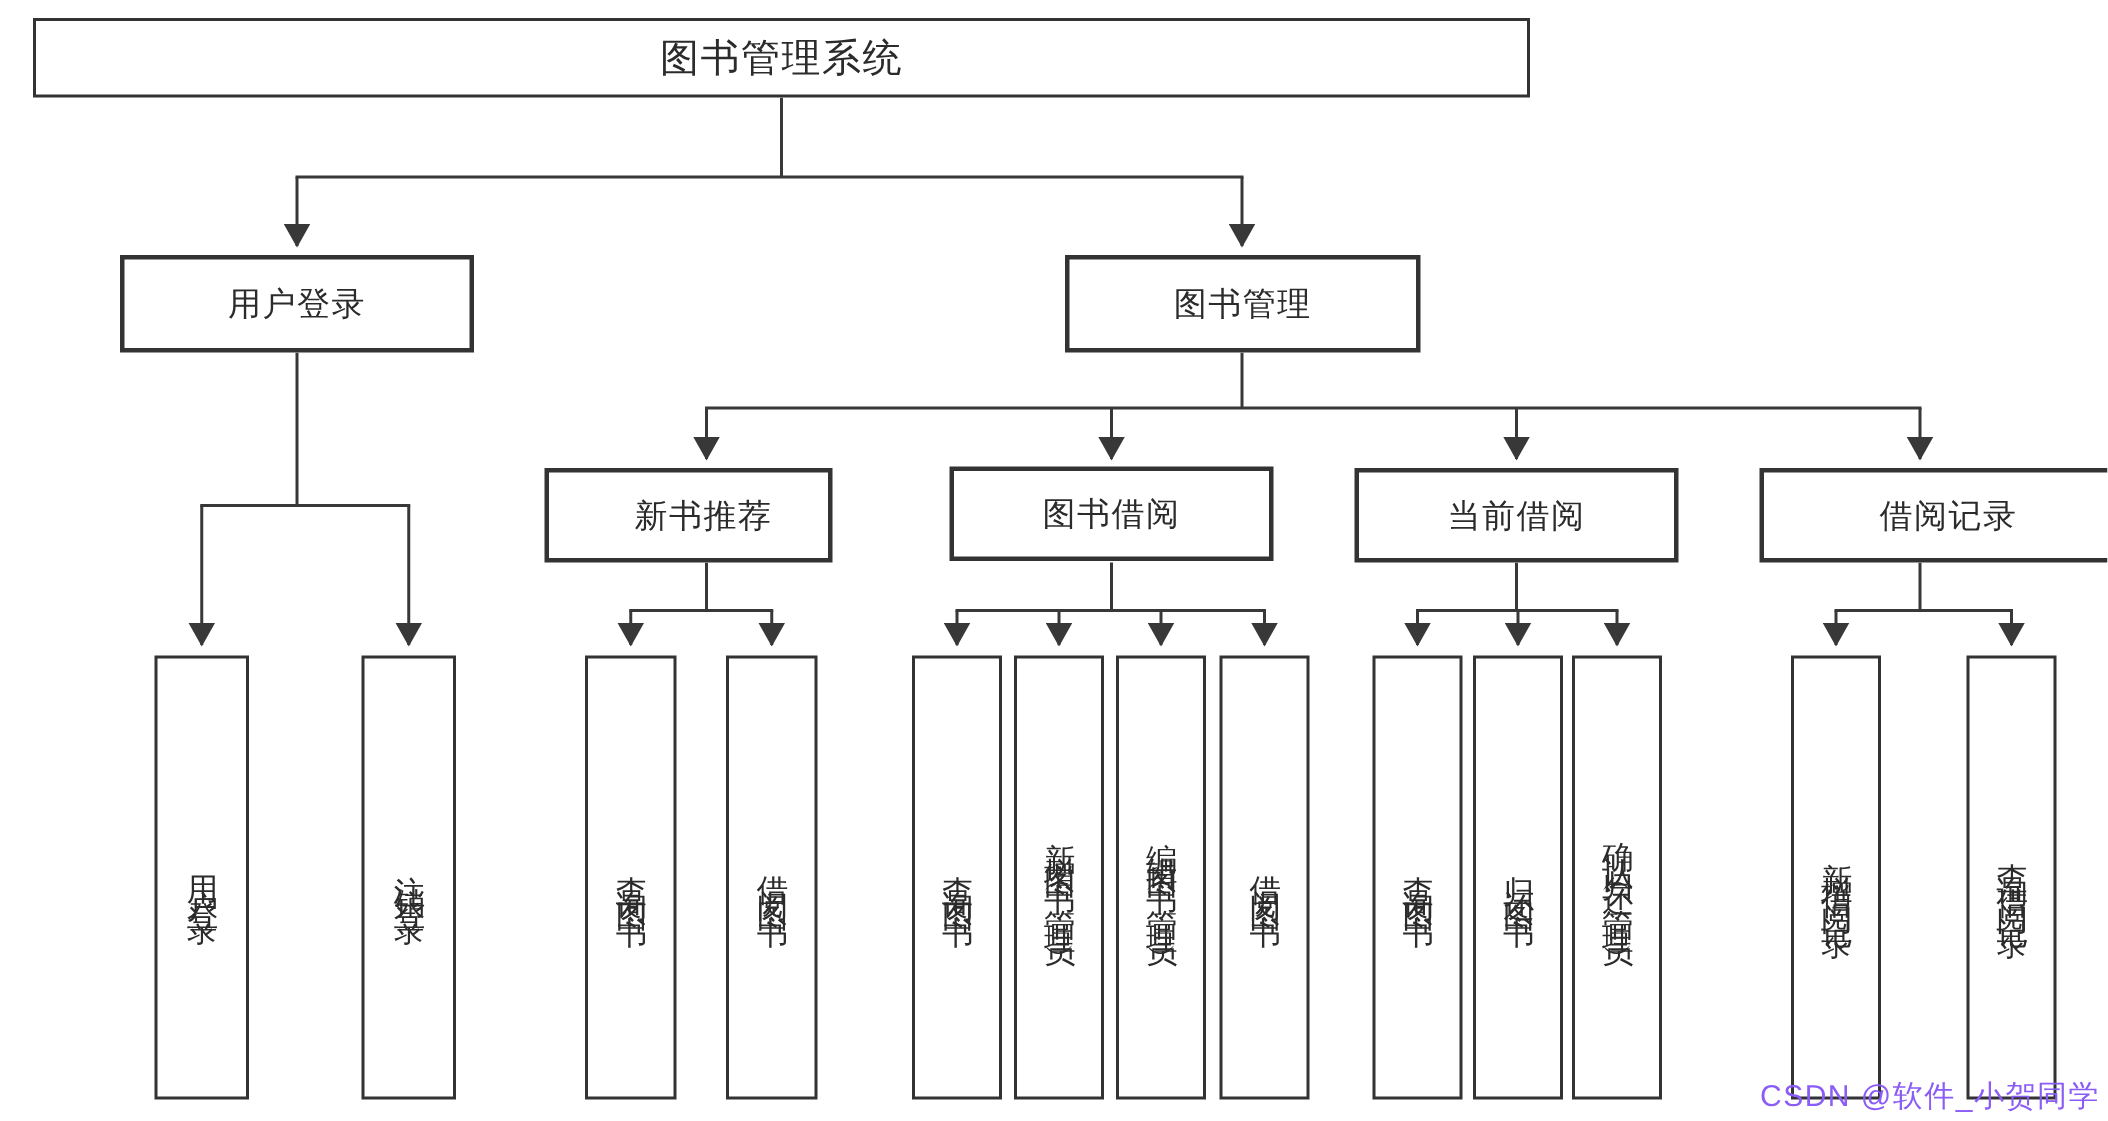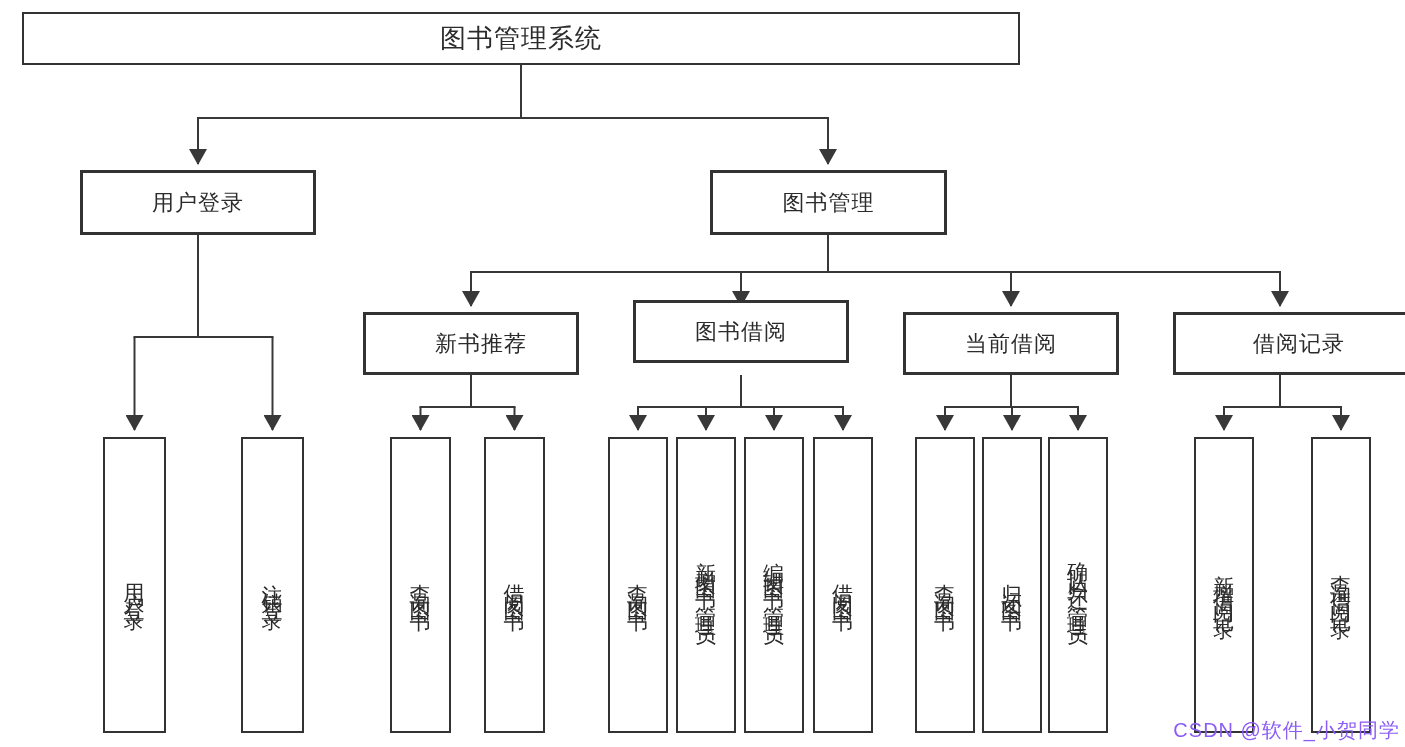--- a/index.html
+++ b/index.html
@@ -103,24 +103,24 @@
     <span>图书管理系统</span>
   </div>
 
   <div class="node branch" style="left:80px; top:170px; width:236px; height:65px;">
     <span>用户登录</span>
   </div>
   <div class="node branch" style="left:710px; top:170px; width:237px; height:65px;">
     <span>图书管理</span>
   </div>
 
-  <div class="node group" style="left:363px; top:312px; width:216px; height:63px;padding-left:20px;">
+  <div class="node group" style="left:363px; top:312px; width:192px; height:63px;padding-left:20px;">
     <span>新书推荐</span>
   </div>
-  <div class="node group" style="left:633px; top:300px; width:216px; height:63px;">
+  <div class="node group" style="left:633px; top:311px; width:216px; height:63px;">
     <span>图书借阅</span>
   </div>
   <div class="node group" style="left:903px; top:312px; width:216px; height:63px;">
     <span>当前借阅</span>
   </div>
   <div class="node group" style="left:1173px; top:312px; width:252px; height:63px;">
     <span>借阅记录</span>
   </div>
 
   <div class="node leaf" style="left:103px; top:437px; width:63px; height:296px;">

